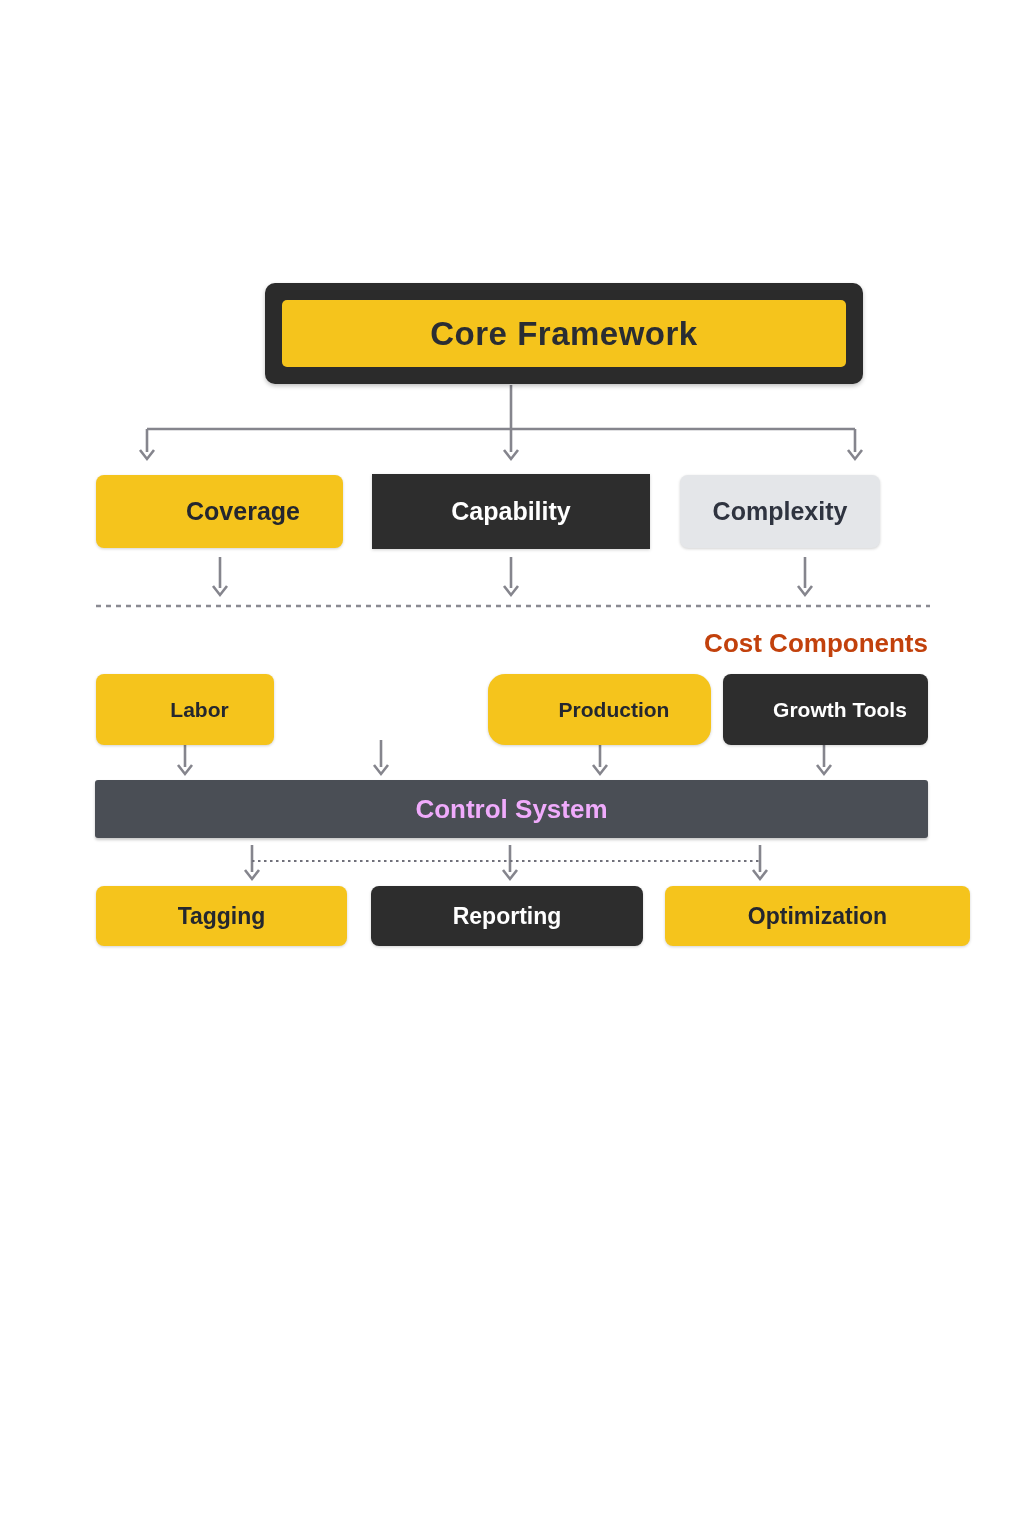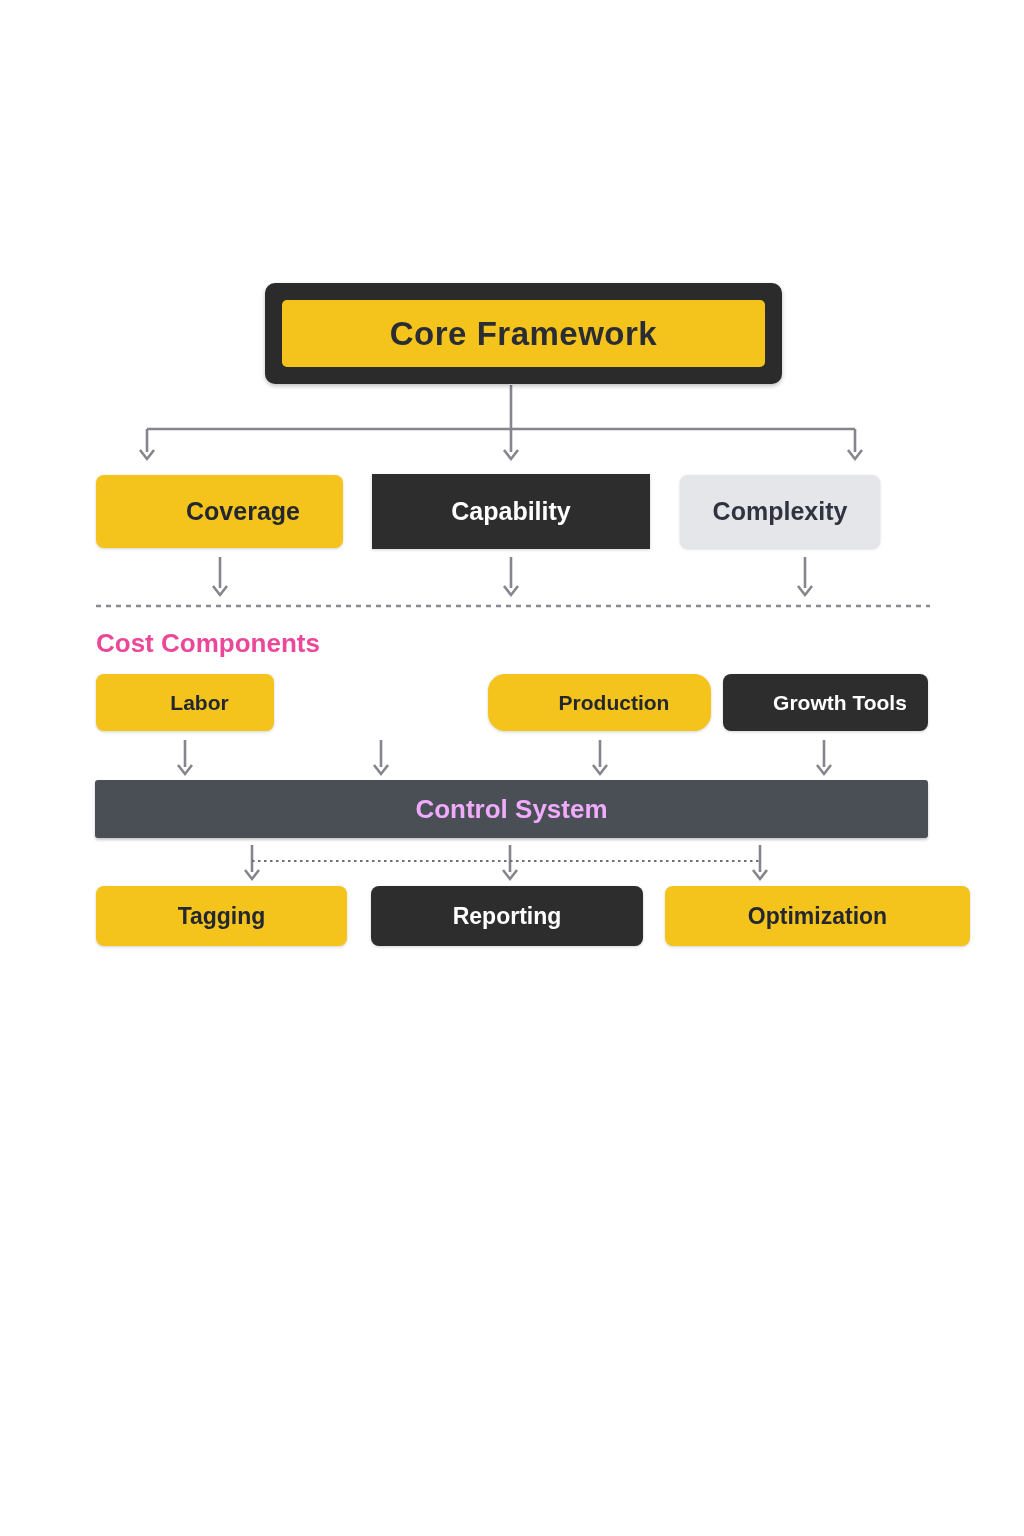--- a/index.html
+++ b/index.html
@@ -20,21 +20,21 @@
   .node {
     position: absolute;
     display: flex;
     align-items: center;
     justify-content: center;
     font-weight: bold;
     box-sizing: border-box;
     text-align: center;
   }
   .root-outer {
-    left: 265px; top: 283px; width: 517px; height: 101px;
+    left: 265px; top: 283px; width: 598px; height: 101px;
     background: #2B2B2B;
     border-radius: 10px;
     padding: 17px;
     box-shadow: 0 2px 4px rgba(0,0,0,0.25);
   }
   .root-inner {
     width: 100%; height: 100%;
     background: #F5C41C;
     border-radius: 5px;
     display: flex; align-items: center; justify-content: center;
@@ -48,27 +48,27 @@
 
   .pillar { top: 475px; height: 73px; font-size: 25px; border-radius: 8px;
             box-shadow: 0 1px 3px rgba(0,0,0,0.18); }
   .pillar-coverage   { left: 96px;  width: 247px; padding-left: 47px; }
   .pillar-capability { left: 372px; width: 278px; top: 474px; height: 75px; border-radius: 0; }
   .pillar-complexity { left: 680px; width: 200px; }
 
   .section-heading {
     position: absolute;
     left: 96px; top: 628px; width: 832px;
-    text-align: left;
+    text-align: right;
     font-size: 26px;
     font-weight: bold;
-    color: #ec4899;
+    color: #c2410c;
   }
 
-  .cost { top: 674px; height: 57px; font-size: 21px; border-radius: 8px;
+  .cost { top: 674px; height: 71px; font-size: 21px; border-radius: 8px;
           box-shadow: 0 1px 3px rgba(0,0,0,0.18); padding-left: 29px; }
   .cost-labor      { left: 96px;  width: 178px; }
   .cost-tools      { left: 287px; width: 188px; }
   .cost-production { left: 488px; width: 223px; border-radius: 17px; }
   .cost-growth     { left: 723px; width: 205px; }
 
   .control-bar {
     left: 95px; top: 780px; width: 833px; height: 58px;
     background: #4A4E55;
     color: #f0abfc;

